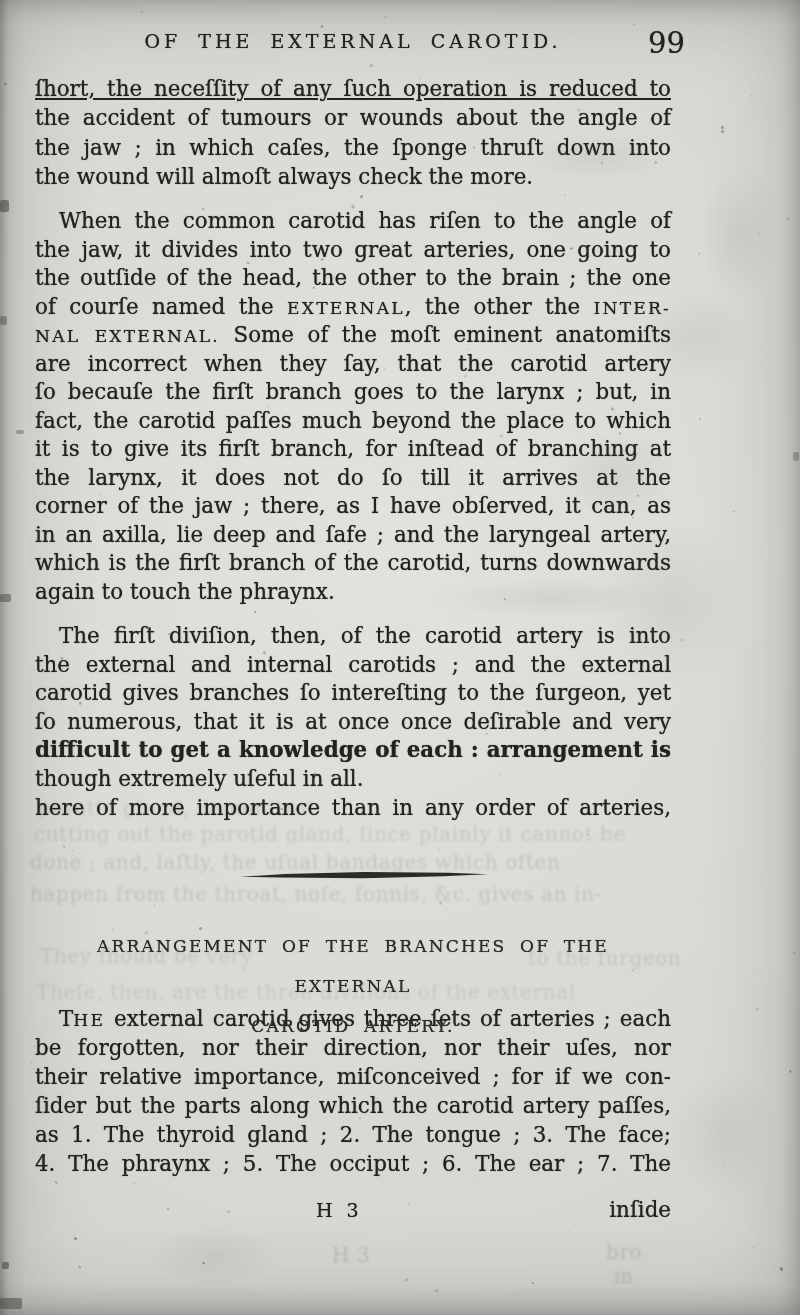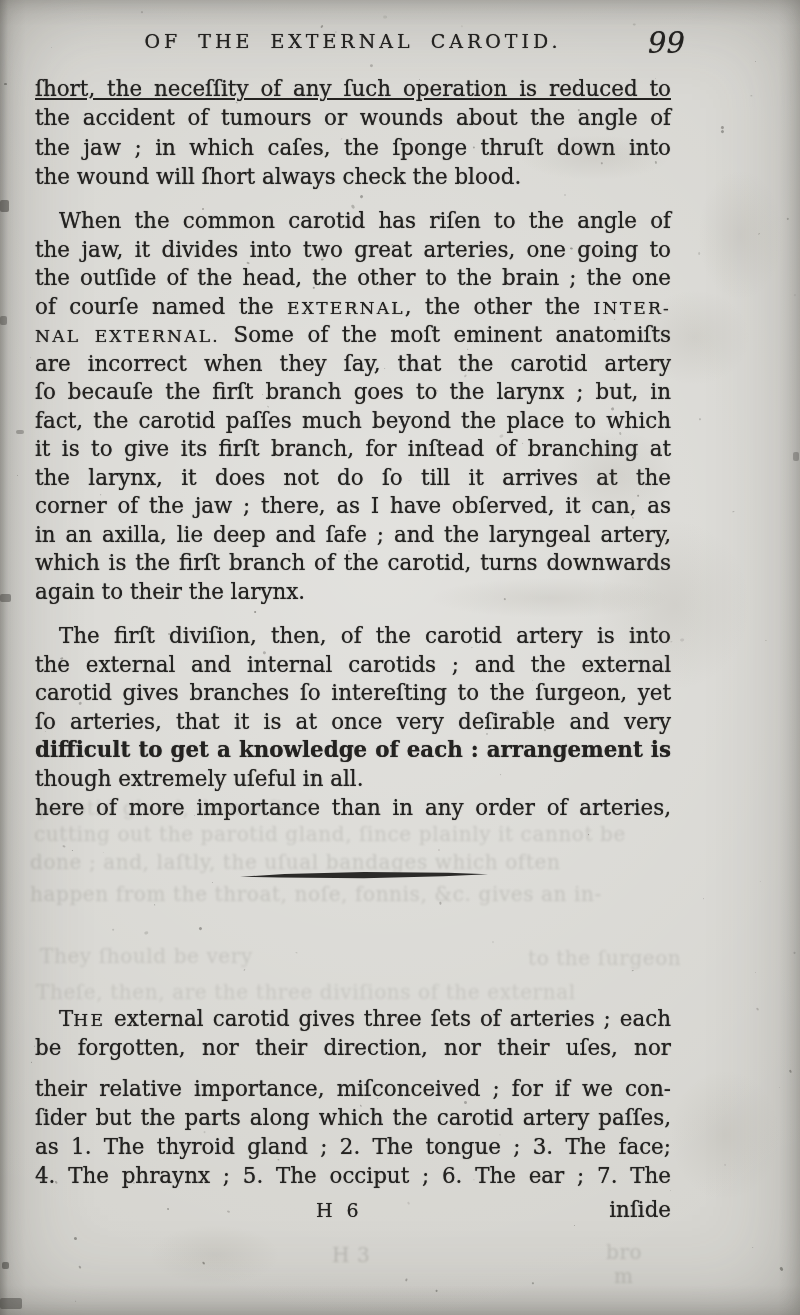--- a/index.html
+++ b/index.html
@@ -32,21 +32,20 @@
     font-size: 19px;
     letter-spacing: 4px;
     word-spacing: 7px;
     text-shadow: 0 0 0.8px rgba(35,34,32,0.75);
   }
   .page-number {
     position: absolute; left: 648px; top: 26px;
     font-size: 29px;
     color: var(--ink, #232220);
     text-shadow: 0 0 0.8px rgba(35,34,32,0.7);
-    font-style: italic;
   }
   
   .text-block {
     position: absolute; left: 35px; top: 0; width: 636px; height: 1315px;
     color: var(--ink, #232220);
   }
   .para { position: absolute; left: 0; width: 636px; }
   .line {
     font-size: 21.4px;
     text-align: justify;
@@ -118,62 +117,66 @@
   <div class="running-head">
     <span class="head-title">OF THE EXTERNAL CAROTID.</span>
   </div>
   <span class="page-number">99</span>
 
   <div class="text-block" id="text-block">
       <div class="para" style="top: 74px;">
         <div class="line" style="height: 29.4px; line-height: 29.4px; text-decoration: underline;">ſhort, the neceſſity of any ſuch operation is reduced to</div>
         <div class="line" style="height: 29.4px; line-height: 29.4px;">the accident of tumours or wounds about the angle of</div>
         <div class="line" style="height: 29.4px; line-height: 29.4px;">the jaw ; in which caſes, the ſponge thruſt down into</div>
-        <div class="line end" style="height: 29.4px; line-height: 29.4px;">the wound will ſhort always check the blood.</div>
+        <div class="line end" style="height: 29.4px; line-height: 29.4px;">the wound will almoſt always check the more.</div>
       </div>
       <div class="para" style="top: 207px;">
         <div class="line indent" style="height: 28.5px; line-height: 28.5px;">When the common carotid has riſen to the angle of</div>
         <div class="line" style="height: 28.5px; line-height: 28.5px;">the jaw, it divides into two great arteries, one going to</div>
         <div class="line" style="height: 28.5px; line-height: 28.5px;">the outſide of the head, the other to the brain ; the one</div>
         <div class="line" style="height: 28.5px; line-height: 28.5px;">of courſe named the <span class="sc">EXTERNAL</span>, the other the <span class="sc">INTER-</span></div>
         <div class="line" style="height: 28.5px; line-height: 28.5px;"><span class="sc">NAL EXTERNAL.</span> Some of the moſt eminent anatomiſts</div>
         <div class="line" style="height: 28.5px; line-height: 28.5px;">are incorrect when they ſay, that the carotid artery</div>
         <div class="line" style="height: 28.5px; line-height: 28.5px;">ſo becauſe the firſt branch goes to the larynx ; but, in</div>
         <div class="line" style="height: 28.5px; line-height: 28.5px;">fact, the carotid paſſes much beyond the place to which</div>
         <div class="line" style="height: 28.5px; line-height: 28.5px;">it is to give its firſt branch, for inſtead of branching at</div>
         <div class="line" style="height: 28.5px; line-height: 28.5px;">the larynx, it does not do ſo till it arrives at the</div>
         <div class="line" style="height: 28.5px; line-height: 28.5px;">corner of the jaw ; there, as I have obſerved, it can, as</div>
         <div class="line" style="height: 28.5px; line-height: 28.5px;">in an axilla, lie deep and ſafe ; and the laryngeal artery,</div>
         <div class="line" style="height: 28.5px; line-height: 28.5px;">which is the firſt branch of the carotid, turns downwards</div>
-        <div class="line end" style="height: 28.5px; line-height: 28.5px;">again to their the larynx.</div>
+        <div class="line end" style="height: 28.5px; line-height: 28.5px;">again to touch the phraynx.</div>
       </div>
       <div class="para" style="top: 622px;">
         <div class="line indent" style="height: 28.6px; line-height: 28.6px;">The firſt diviſion, then, of the carotid artery is into</div>
         <div class="line" style="height: 28.6px; line-height: 28.6px;">the external and internal carotids ; and the external</div>
         <div class="line" style="height: 28.6px; line-height: 28.6px;">carotid gives branches ſo intereſting to the ſurgeon, yet</div>
-        <div class="line" style="height: 28.6px; line-height: 28.6px;">ſo arteries, that it is at once very deſirable and very</div>
+        <div class="line" style="height: 28.6px; line-height: 28.6px;">ſo numerous, that it is at once once deſirable and very</div>
         <div class="line" style="height: 28.6px; line-height: 28.6px; font-weight: bold;">difficult to get a knowledge of each : arrangement is</div>
         <div class="line end" style="height: 28.6px; line-height: 28.6px;">though extremely uſeful in all.</div>
         <div class="line" style="height: 28.6px; line-height: 28.6px;">here of more importance than in any order of arteries,</div>
       </div>
       <div class="para" style="top: 1004px;">
         <div class="line indent" style="height: 29px; line-height: 29px;">T<span class="sc">HE</span> external carotid gives three ſets of arteries ; each</div>
         <div class="line" style="height: 29px; line-height: 29px;">be forgotten, nor their direction, nor their uſes, nor</div>
-        <div class="line" style="height: 29px; line-height: 29px; margin-top: 12px;">their relative importance, miſconceived ; for if we con-</div>
+        <div class="line" style="height: 29px; line-height: 29px;">their relative importance, miſconceived ; for if we con-</div>
         <div class="line" style="height: 29px; line-height: 29px;">ſider but the parts along which the carotid artery paſſes,</div>
         <div class="line" style="height: 29px; line-height: 29px;">as 1. The thyroid gland ; 2. The tongue ; 3. The face;</div>
         <div class="line" style="height: 29px; line-height: 29px;">4. The phraynx ; 5. The occiput ; 6. The ear ; 7. The</div>
       </div>
     </div>
 
   <div class="swelled-rule"></div>
 
+  <div class="section-heading">
+    <div class="heading-line">ARRANGEMENT OF THE BRANCHES OF THE EXTERNAL</div>
+    <div class="heading-line">CAROTID ARTERY.</div>
+  </div>
 
   <div class="sig-row">
-    <span class="signature">H 6</span>
+    <span class="signature">H 3</span>
     <span class="catchword">inſide</span>
   </div>
 
   <div id="ghost-layer">
       <div class="ghost" style="left: 38px; top: 796px; opacity: 0.13;">parotid gland, demonſtrat</div>
       <div class="ghost" style="left: 34px; top: 822px; opacity: 0.15;">cutting out the parotid gland, ſince plainly it cannot be</div>
       <div class="ghost" style="left: 30px; top: 850px; opacity: 0.16;">done ; and, laſtly, the uſual bandages which often</div>
       <div class="ghost" style="left: 30px; top: 882px; opacity: 0.16;">happen from the throat, noſe, fonnis, &amp;c. gives an in-</div>
       <div class="ghost" style="left: 40px; top: 944px; opacity: 0.14;">They ſhould be very</div>
       <div class="ghost" style="left: 528px; top: 946px; opacity: 0.14;">to the ſurgeon</div>

